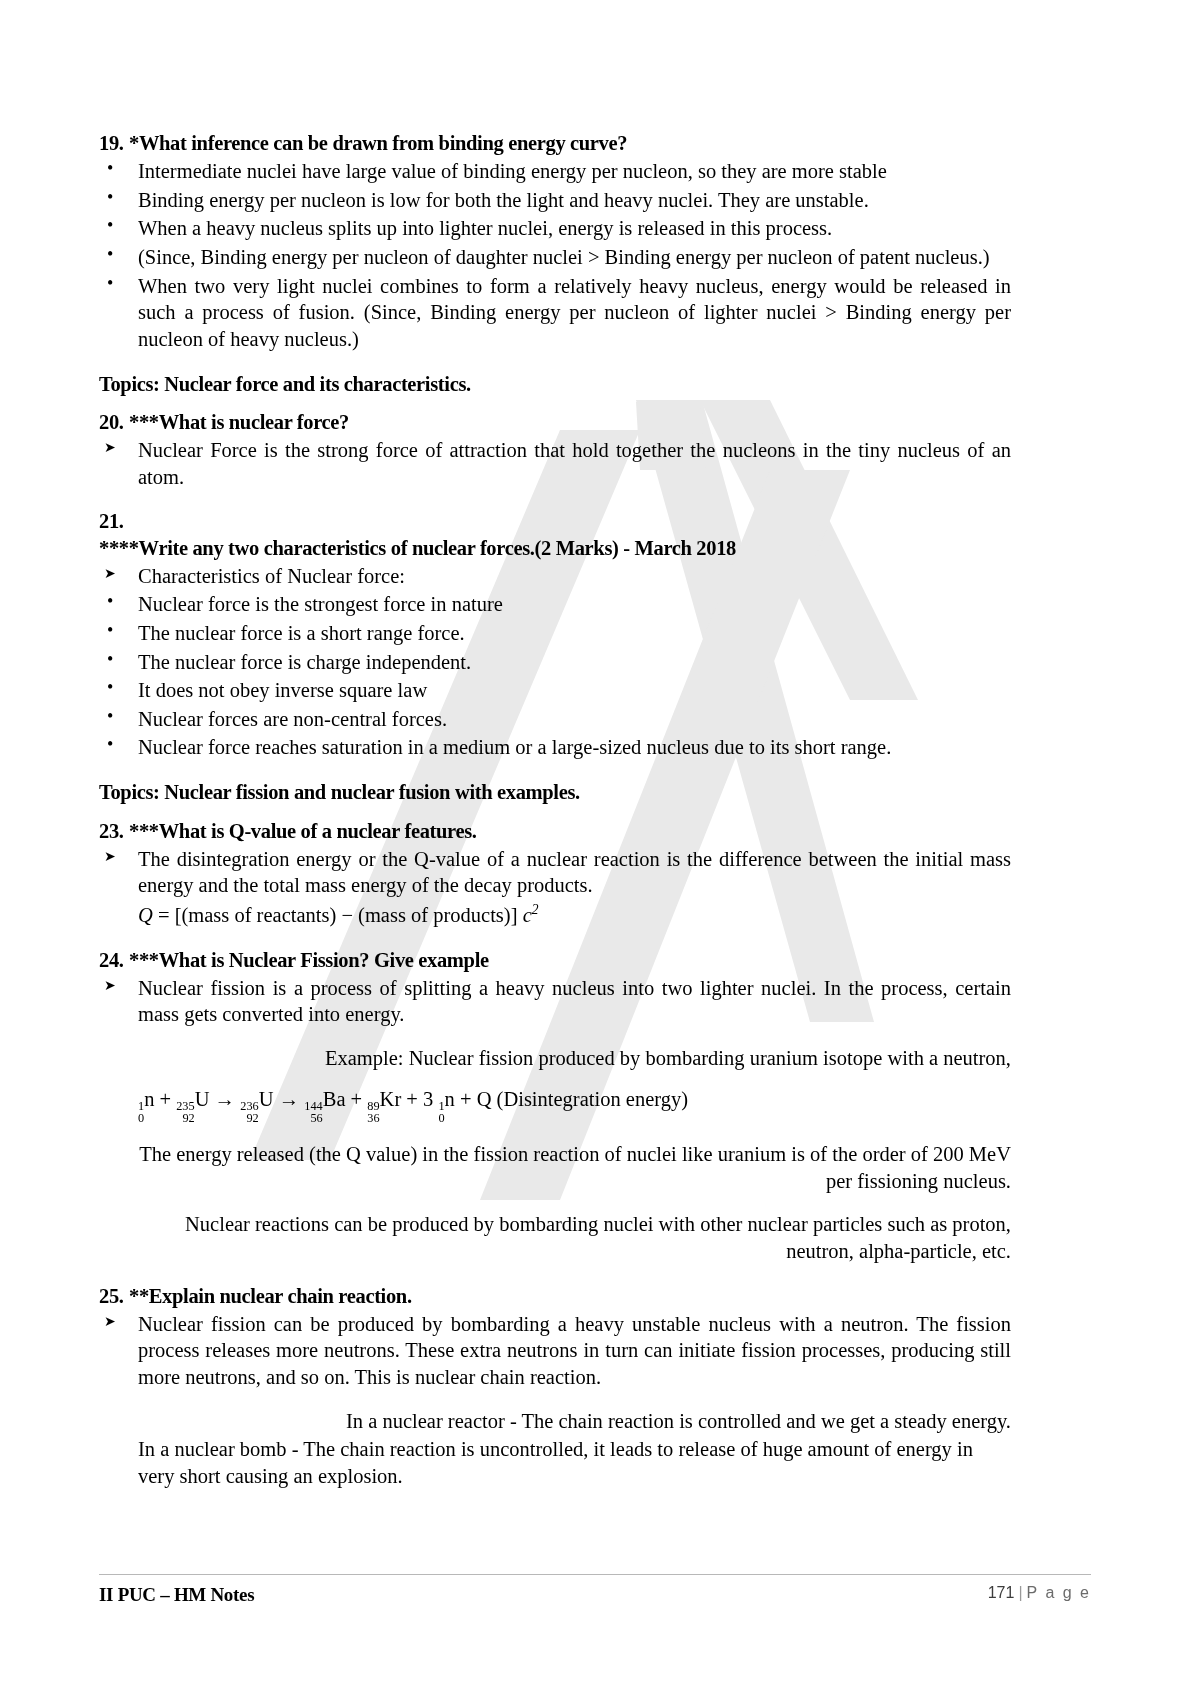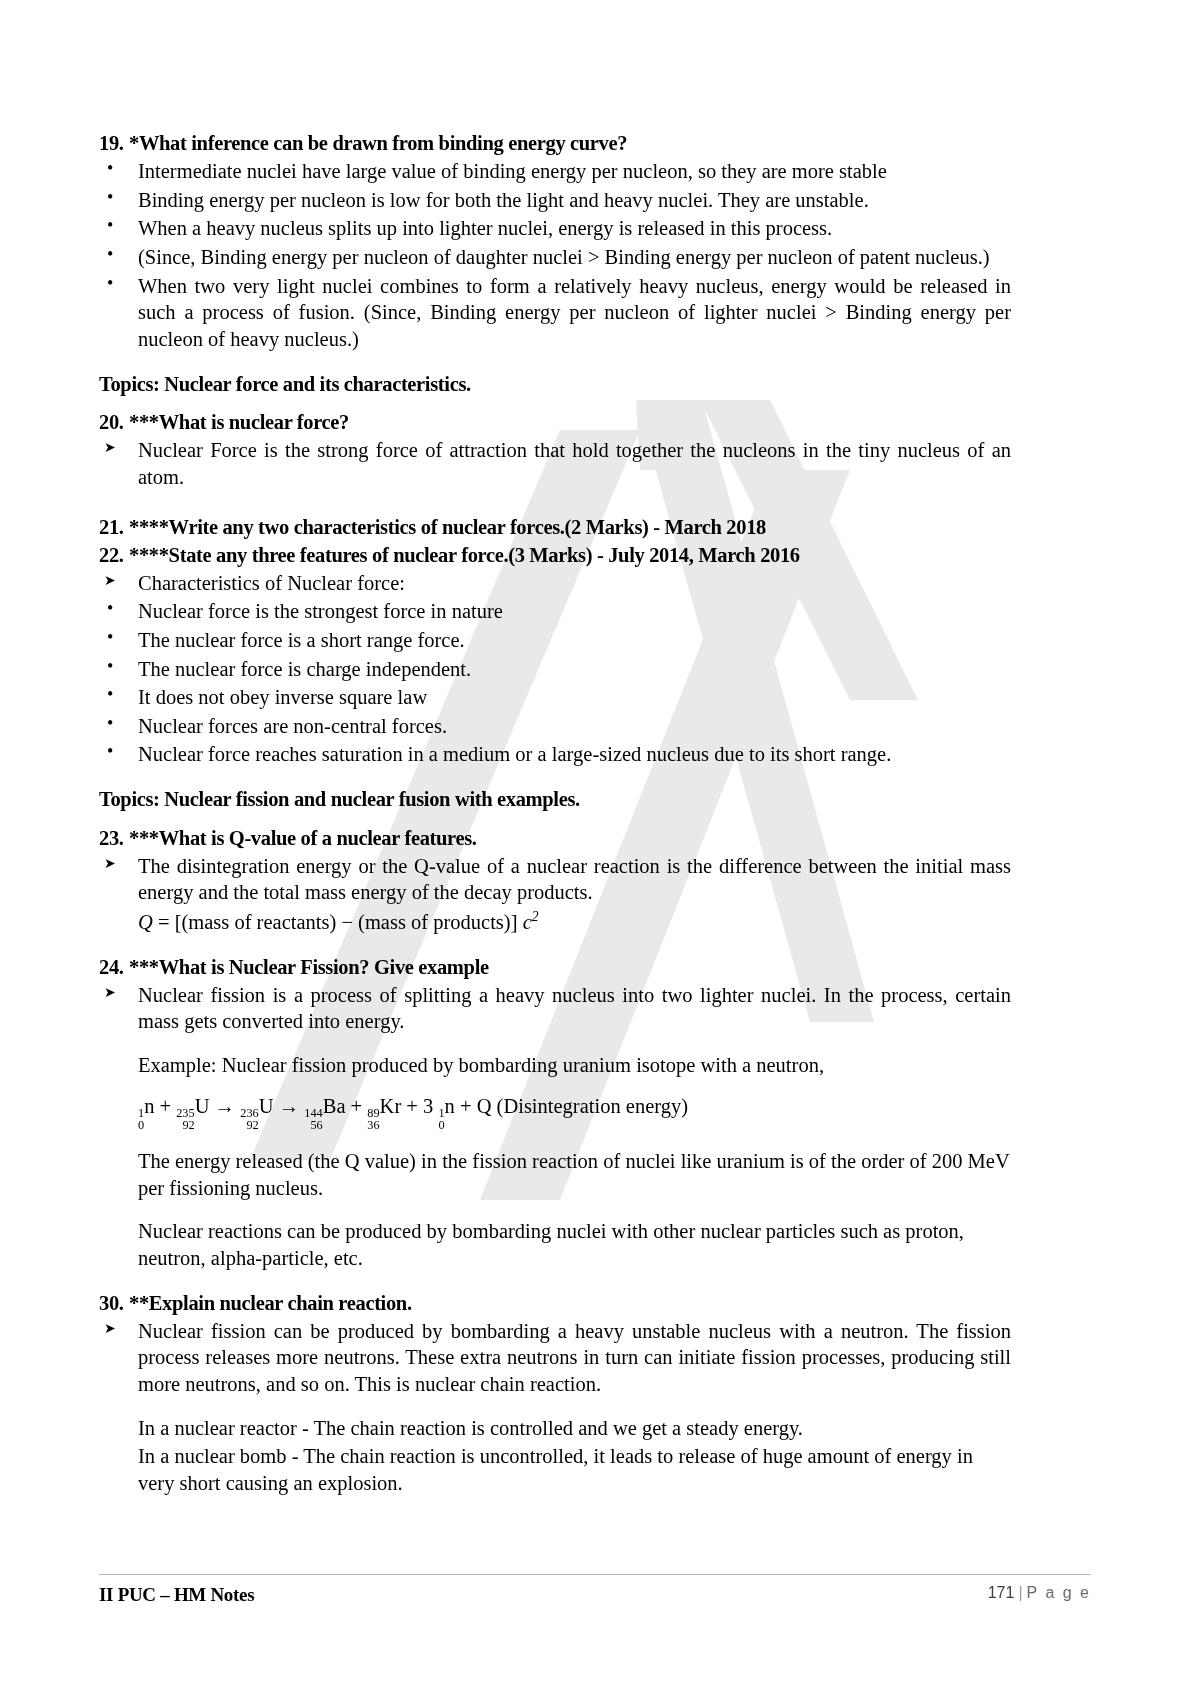--- a/index.html
+++ b/index.html
@@ -94,21 +94,21 @@
     font-size: 14px;
   }
   li.justify-full { text-align: justify; }
 
   p.body-para {
     font-size: 20.5px;
     line-height: 1.30;
     margin: 0 0 2px 39px;
     text-align: left;
   }
-  p.body-para.spaced { margin-top: 17px; }
+  p.body-para.spaced { margin-top: 17px; text-align: right; }
   p.body-para.tight { margin-top: 0; }
 
   .eqn {
     font-family: "Liberation Serif", serif;
     font-style: italic;
     font-size: 20.5px;
     line-height: 1.30;
     margin: 2px 0 0 39px;
   }
   .eqn .rm { font-style: normal; }
@@ -197,29 +197,25 @@
     <div class="topic-head">Topics: Nuclear force and its characteristics.</div>
 
     <div class="q-head">
       <span class="q-num">20.</span>
       <span class="q-text">***What is nuclear force?</span>
     </div>
     <ul class="alist">
       <li class="justify-full">Nuclear Force is the strong force of attraction that hold together the nucleons in the tiny nucleus of an atom.</li>
     </ul>
 
-    <div class="q-head" style="margin-top:23px;">
+    <div class="q-head" style="margin-top:17px;flex-direction:column;">
       <span class="q-num">21.</span>
       <span class="q-text">****Write any two characteristics of nuclear forces.(2 Marks) - March 2018</span>
     </div>
 
-    <div class="q-head">
-      <span class="q-num">22.</span>
-      <span class="q-text">****State any three features of nuclear force.(3 Marks) - July 2014, March 2016</span>
-    </div>
     <ul class="alist">
       <li>Characteristics of Nuclear force:</li>
     </ul>
     <ul class="blist">
       <li>Nuclear force is the strongest force in nature</li>
       <li>The nuclear force is a short range force.</li>
       <li>The nuclear force is charge independent.</li>
       <li>It does not obey inverse square law</li>
       <li>Nuclear forces are non-central forces.</li>
       <li>Nuclear force reaches saturation in a medium or a large-sized nucleus due to its short range.</li>
@@ -282,21 +278,21 @@
           <span class="atno">0</span>
         </span><span class="el">n</span>
       <span>+</span>
       <span>Q (Disintegration energy)</span>
     </div>
 
     <p class="body-para spaced">The energy released (the Q value) in the fission reaction of nuclei like uranium is of the order of 200 MeV per fissioning nucleus.</p>
     <p class="body-para spaced">Nuclear reactions can be produced by bombarding nuclei with other nuclear particles such as proton, neutron, alpha-particle, etc.</p>
 
     <div class="q-head" style="margin-top:18px;">
-      <span class="q-num">30.</span>
+      <span class="q-num">25.</span>
       <span class="q-text">**Explain nuclear chain reaction.</span>
     </div>
     <ul class="alist">
       <li class="justify-full">Nuclear fission can be produced by bombarding a heavy unstable nucleus with a neutron. The fission process releases more neutrons. These extra neutrons in turn can initiate fission processes, producing still more neutrons, and so on. This is nuclear chain reaction.</li>
     </ul>
     <p class="body-para spaced">In a nuclear reactor - The chain reaction is controlled and we get a steady energy.</p>
     <p class="body-para tight">In a nuclear bomb - The chain reaction is uncontrolled, it leads to release of huge amount of energy in very short causing an explosion.</p>
 
   </div>
 

